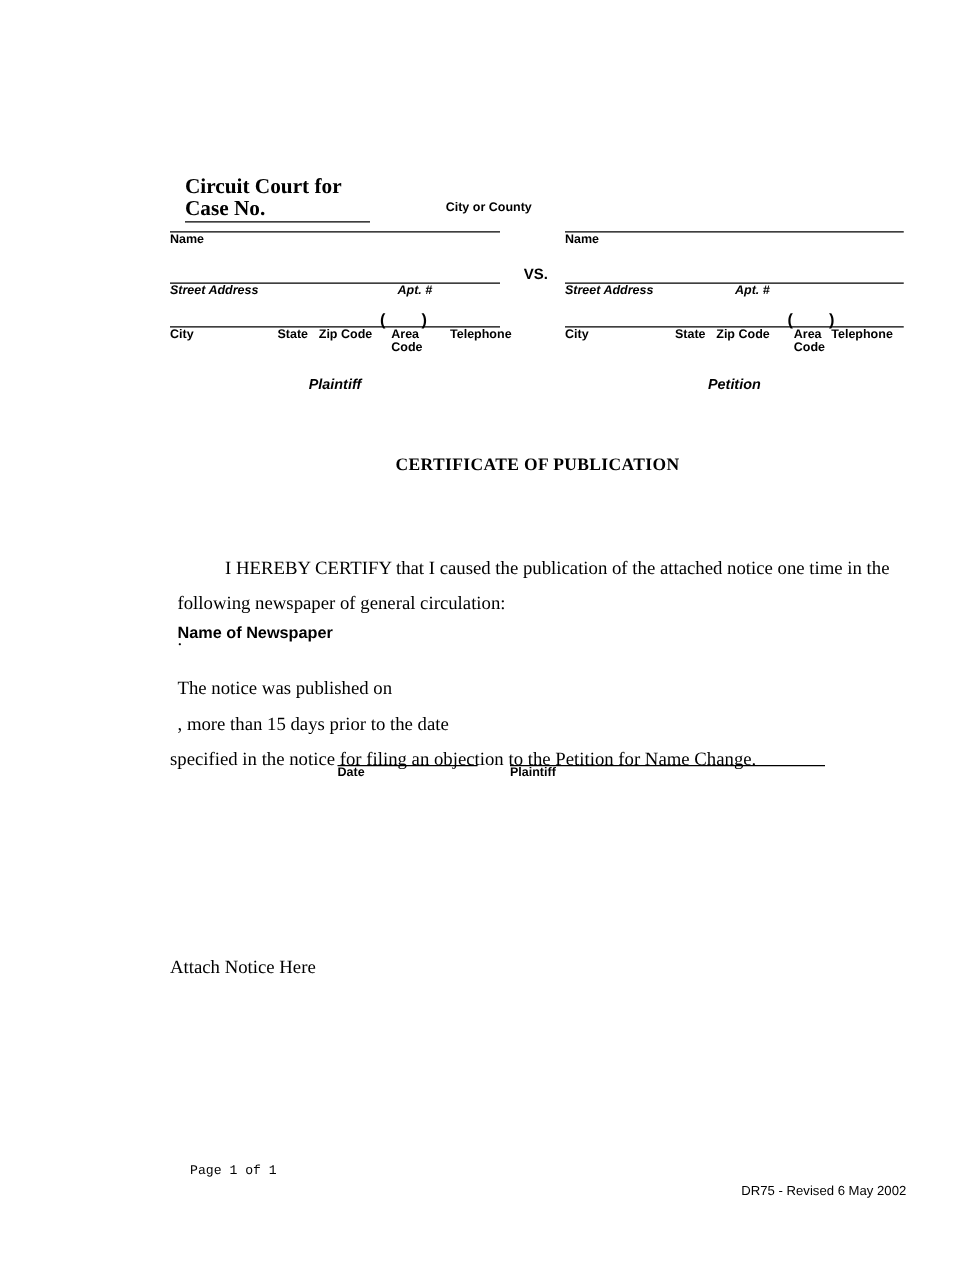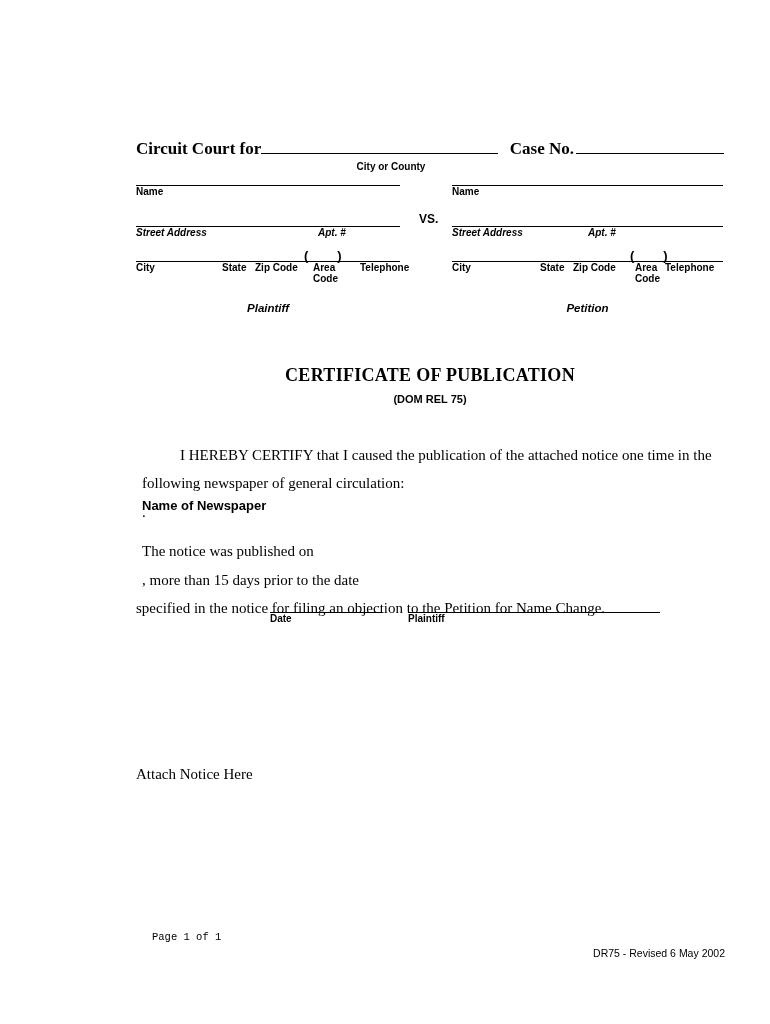--- a/index.html
+++ b/index.html
@@ -8,40 +8,40 @@
     position:relative; width:770px; height:1024px; background:#fff;
     color:#000; font-family:"Liberation Serif", serif; overflow:hidden;
   }
   .abs { position:absolute; }
   .lbl {
     font-family:"Liberation Sans", sans-serif; font-weight:bold;
     font-size:10px; line-height:11px; color:#000;
   }
   .line { border-bottom:1.5px solid #000; height:0; }
   
-  .header-row { display:flex; align-items:baseline; }
+  .header-row { display:flex; align-items:baseline;flex-direction:column; }
   .h-label { font-weight:bold; font-size:17px; line-height:20px; white-space:nowrap; }
   .blank { border-bottom:1.5px solid #000; height:1px; margin-bottom:-3px; }
   .flex1 { flex:1; }
   
   .col .labels-row { position:relative; height:11px;font-style:italic; }
   .paren-row { position:relative; margin-top:8px; height:15px; }
   .paren {
     position:absolute; bottom:-2px; white-space:pre;
     font-family:"Liberation Sans", sans-serif; font-weight:bold; font-size:13px; line-height:14px;
   }
   .city-labels { position:relative; height:22px; }
   .stacked span { display:block; }
   .role {
     font-family:"Liberation Sans", sans-serif; font-weight:bold; font-style:italic;
     font-size:11.5px; text-align:center; margin-top:18px;
   }
   .vs { font-family:"Liberation Sans", sans-serif; font-weight:bold; font-size:12px; }
   
-  .title-main { font-weight:bold; font-size:18px; letter-spacing:0.3px; }
+  .title-main { font-weight:bold; font-size:14px; letter-spacing:0.3px; }
   .title-sub {
     font-family:"Liberation Sans", sans-serif; font-weight:bold; font-size:11px; margin-top:7px;
   }
   
   .body-block { font-size:15px; line-height:28px; }
   .body-line { white-space:nowrap; }
   .flex-line { display:flex; align-items:baseline;flex-direction:column; }
   .inline-blank { position:relative; margin:0 6px; }
   .blank-caption {
     position:absolute; left:0; right:0; top:3px; text-align:center;
@@ -117,21 +117,20 @@
         <span>Area</span>
         <span>Code</span>
       </span>
       <span style="position:absolute; left:213px; top:0;">Telephone</span>
     </div>
     <div class="role">Petition</div>
   </div>
 
   <div class="abs" style="left:136px; top:365px; width:588px; text-align:center;">
     <div class="title-main">CERTIFICATE OF PUBLICATION</div>
-    <div class="title-sub">(DOM REL 75)</div>
   </div>
 
   <div class="abs body-block" style="left:136px; top:441px; width:585px;">
     <div class="body-line indent1">I HEREBY CERTIFY that I caused the publication of the attached notice one time in the</div>
     <div class="body-line flex-line">
       <span>following newspaper of general circulation:</span>
       <span class="inline-blank flex1 blank">
         <span class="blank-caption">Name of Newspaper</span>
       </span>
       <span>.</span>

